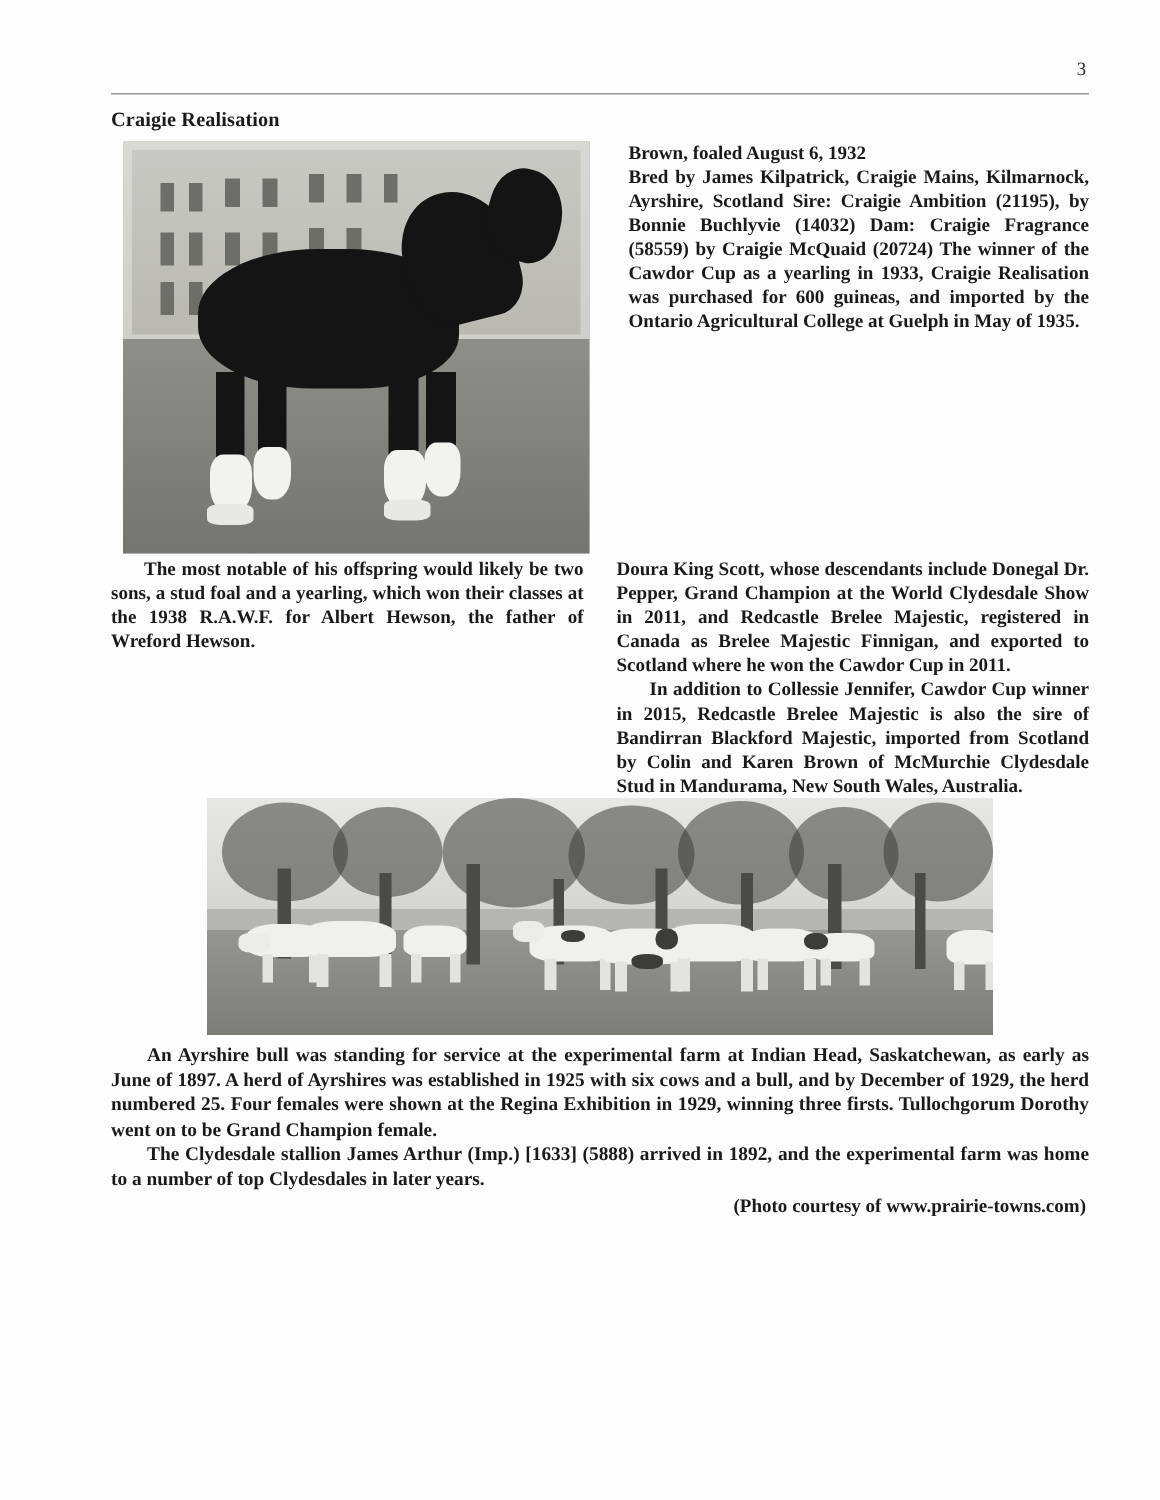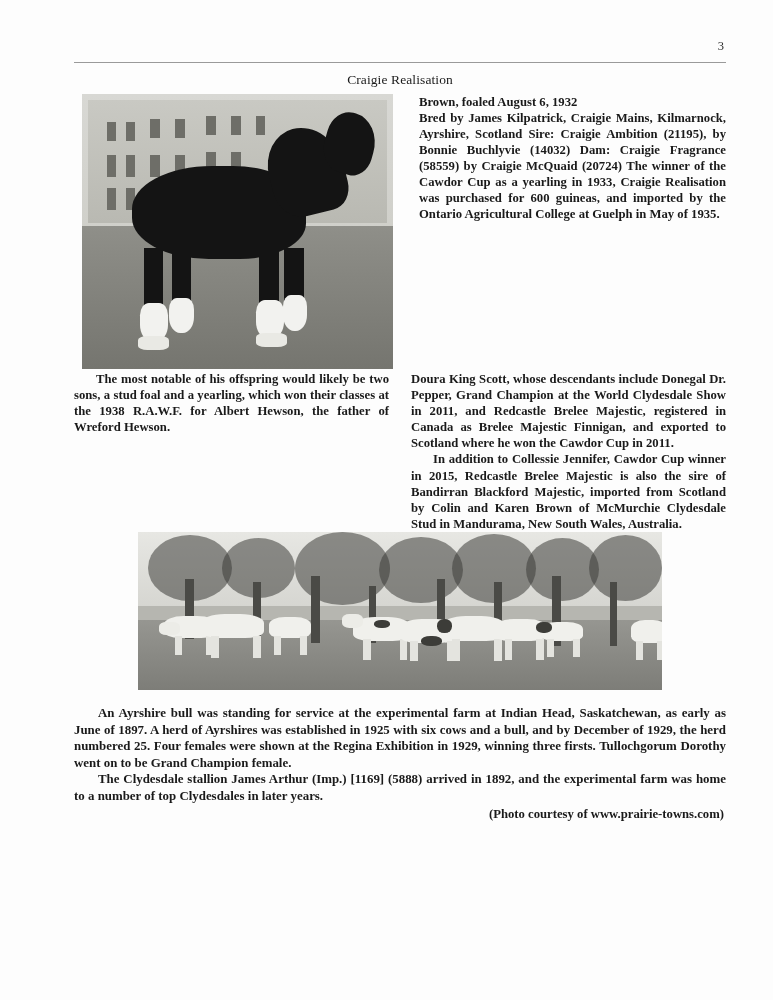--- a/index.html
+++ b/index.html
@@ -46,22 +46,22 @@
   }
   .rule {
     border: 0;
     border-top: 1px solid #9a9a9a;
     margin: 0;
     width: 652px;
   }
 
   
   .section-title {
-    text-align: center;
-    font-weight: normal;
+    text-align: left;
+    font-weight: bold;
     font-size: 13.5px;
     letter-spacing: .1px;
     margin: 9px 0 6px 0;
   }
   .section-title.mid {
     margin-top: 16px;
     margin-bottom: 7px;
   }
 
   
@@ -131,21 +131,20 @@
     display: inline-block;
     width: 524px;
     height: 158px;
     position: relative;
     overflow: hidden;
     background: #9b9b9b;
   }
 
   
   .bottom-text {
-    margin-top: 11px;
     font-weight: bold;
     font-size: 12.9px;
     line-height: 1.285;
     text-align: justify;
   }
   .bottom-text p {
     margin: 0;
     text-indent: 24px;
     text-align: justify;
   }
@@ -325,18 +324,18 @@
         <div class="cow-leg" style="left:83%;top:68%;width:1.3%;height:11%"></div>
 
         <div class="cow" style="left:94%;top:56%;width:7%;height:14%"></div>
         <div class="cow-leg" style="left:95%;top:69%;width:1.3%;height:12%"></div>
         <div class="cow-leg" style="left:99%;top:69%;width:1.3%;height:12%"></div>
       </div>
     </div>
 
     <div class="bottom-text">
       <p>An Ayrshire bull was standing for service at the experimental farm at Indian Head, Saskatchewan, as early as June of 1897. A herd of Ayrshires was established in 1925 with six cows and a bull, and by December of 1929, the herd numbered 25. Four females were shown at the Regina Exhibition in 1929, winning three firsts. Tullochgorum Dorothy went on to be Grand Champion female.</p>
-      <p>The Clydesdale stallion James Arthur (Imp.) [1169] (5888) arrived in 1892, and the experimental farm was home to a number of top Clydesdales in later years.</p>
+      <p>The Clydesdale stallion James Arthur (Imp.) [1633] (5888) arrived in 1892, and the experimental farm was home to a number of top Clydesdales in later years.</p>
       <div class="credit2">(Photo courtesy of www.prairie-towns.com)</div>
     </div>
 
   </div>
 </div>
 
 </body></html>

